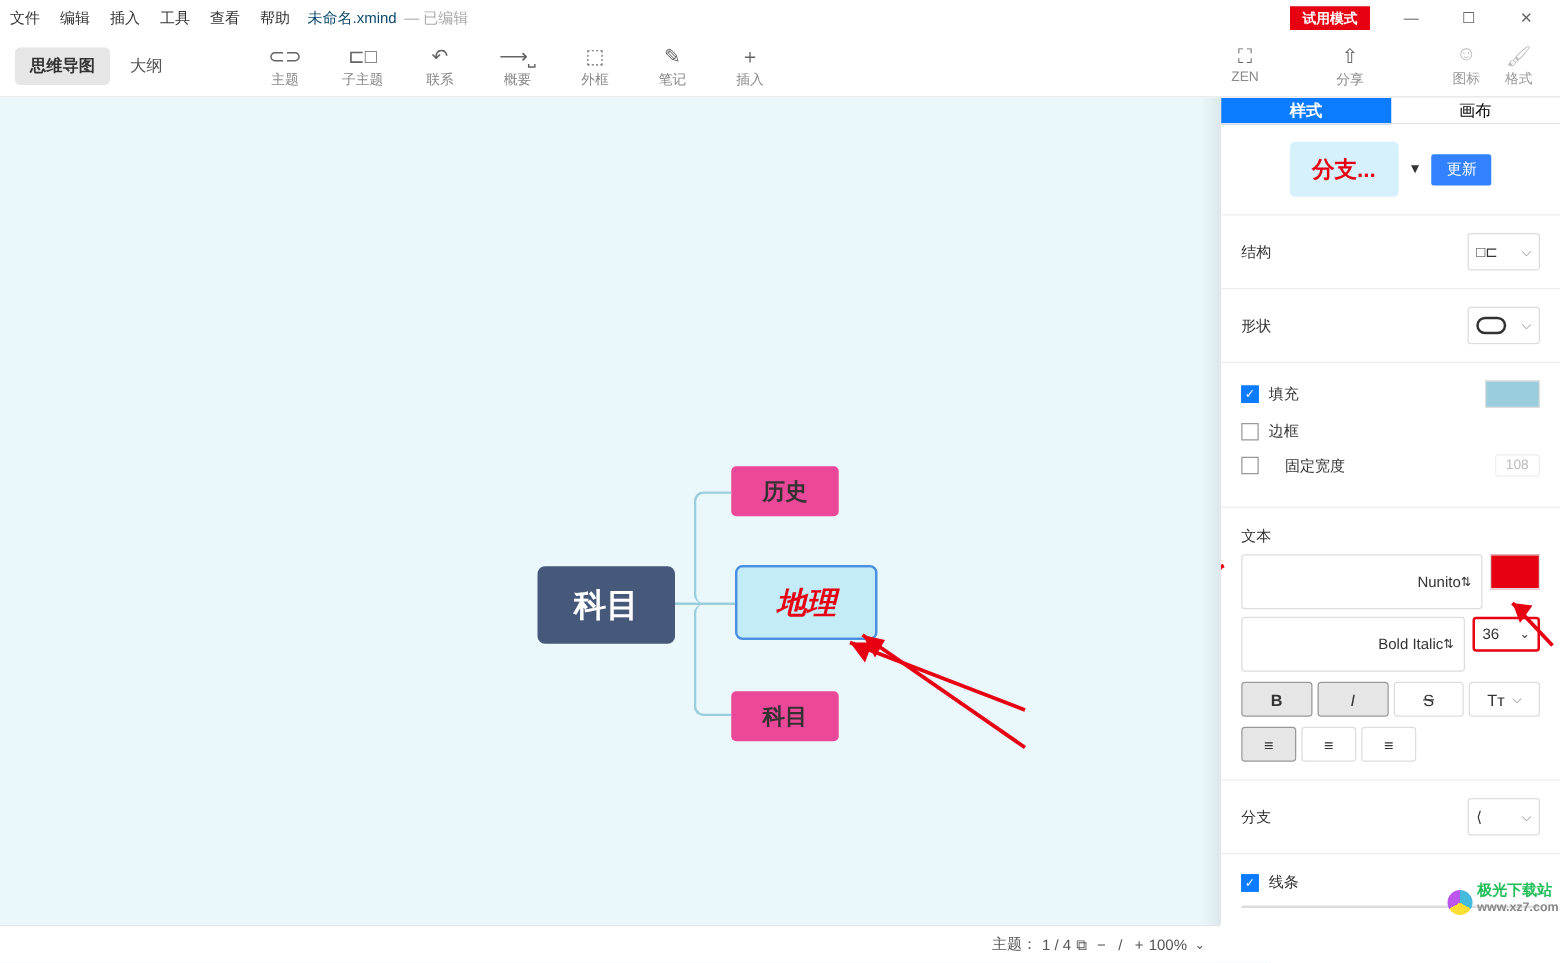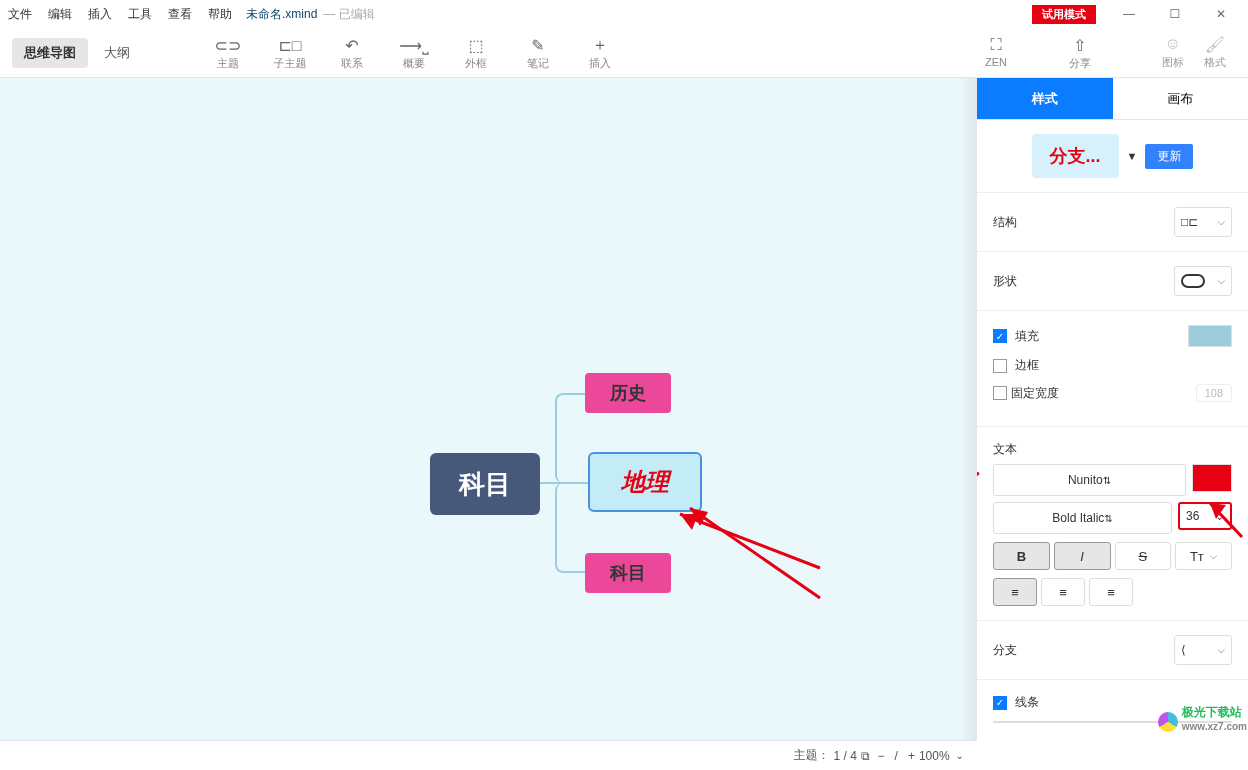--- a/index.html
+++ b/index.html
@@ -46,21 +46,21 @@
   .theme-chip { background:#d6f1fb; color:#e60012; font-weight:bold; padding:10px 18px; border-radius:4px; font-size:18px; }
   .update-btn { background:#3281ff; color:#fff; padding:4px 12px; border-radius:2px; font-size:12px; cursor:pointer; }
   .section-row { display:flex; align-items:center; justify-content:space-between; }
   .sel-box { border:1px solid #ddd; border-radius:3px; height:30px; display:flex; align-items:center; padding:0 6px; min-width:58px; justify-content:space-between; cursor:pointer; }
   .chev::after { content:"⌵"; font-size:10px; color:#888; margin-left:6px; }
   .checkbox-row { display:flex; align-items:center; gap:8px; margin-bottom:10px; }
   .cb { width:14px; height:14px; border:1px solid #999; display:inline-flex; align-items:center; justify-content:center; font-size:10px; color:#fff; }
   .cb.checked { background:#0b7bff; border-color:#0b7bff; }
   .color-swatch { width:44px; height:22px; border:1px solid #ddd; }
   .font-row { display:flex; gap:6px; margin-top:6px; }
-  .font-select { flex:1; border:1px solid #ddd; border-radius:3px; height:32px; display:flex; align-items:center; justify-content:center; padding:0 8px; font-size:12px; cursor:pointer; }
+  .font-select { flex:1; border:1px solid #ddd; border-radius:3px; height:44px; display:flex; align-items:center; justify-content:flex-end; padding:0 8px; font-size:12px; cursor:pointer; }
   .font-size-sel { width:54px; border:2px solid #e60012; display:flex; align-items:center; justify-content:space-between; padding:0 6px; height:28px; border-radius:3px; font-size:12px; }
   .btn-row { display:flex; gap:4px; margin-top:8px; }
   .fmt-btn { flex:1; border:1px solid #ddd; height:28px; display:flex; align-items:center; justify-content:center; font-size:13px; cursor:pointer; border-radius:3px; }
   .fmt-btn.active { background:#e6e6e6; border-color:#999; }
 
   
   .statusbar { position:absolute; left:0; bottom:0; right:272px; height:30px; border-top:1px solid #e5e5e5; background:#fff; display:flex; align-items:center; justify-content:flex-end; padding:0 12px; font-size:12px; color:#555; }
   .stat-item { display:flex; align-items:center; gap:4px; }
   .stat-btn { cursor:pointer; padding:2px 4px; }
 
@@ -222,21 +222,21 @@
           <span class="cb checked">✓</span>
           <span>填充</span>
         </span>
         <div class="color-swatch" style="background:#9acedd;"></div>
       </div>
       <div class="checkbox-row">
         <span class="cb"></span>
         <span>边框</span>
       </div>
       <div class="checkbox-row" style="justify-content:space-between;">
-        <span style="display:flex; align-items:center; gap:4px;">
+        <span style="display:flex; align-items:center; gap:21px;">
           <span class="cb"></span>
           <span>固定宽度</span>
         </span>
         <span style="border:1px solid #eee; padding:2px 8px; color:#bbb; font-size:11px; border-radius:3px;">108</span>
       </div>
     </div>
 
     <div class="panel-section" style="position:relative;">
       <span>文本</span>
       <div class="font-row">

